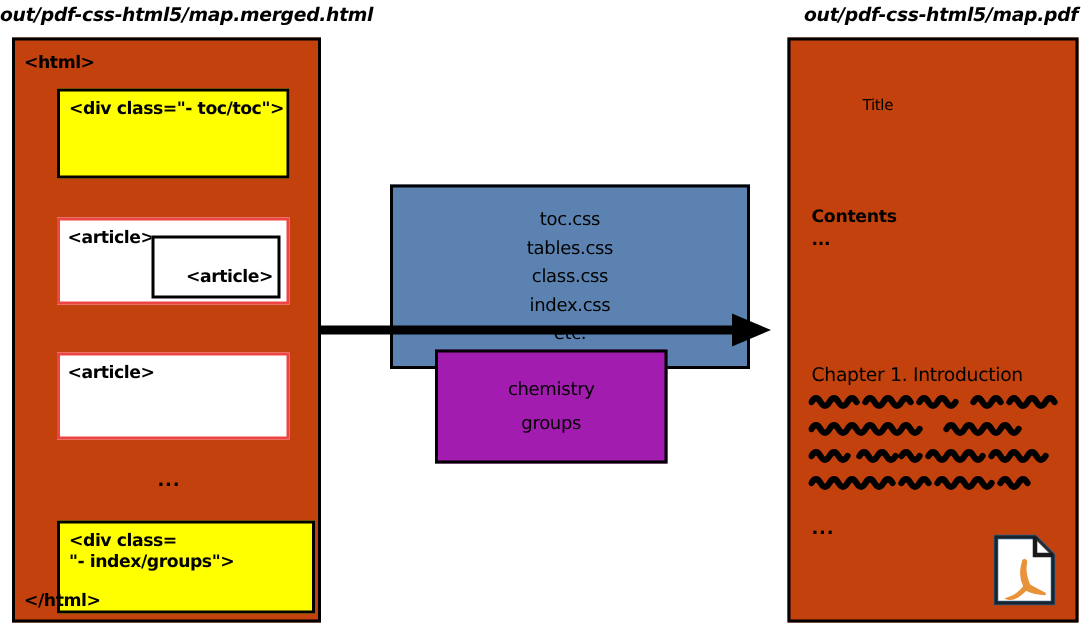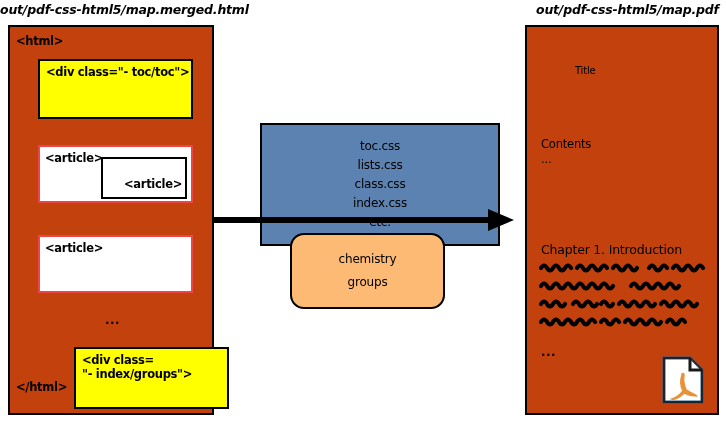--- a/index.html
+++ b/index.html
@@ -41,30 +41,30 @@
 
   
   .tag-text {
     position: absolute;
     font-size: 11.5px;
     font-weight: 600;
     letter-spacing: -0.3px;
     white-space: nowrap;
   }
   #tag-html-open  { left: 6px; top: 7px; }
-  #tag-html-close { left: 6px; top: 353px; }
+  #tag-html-close { left: 6px; top: 366px; }
 
   .yellow-box {
     position: absolute;
     background: #ffff00;
     border: 2px solid #000000;
     box-sizing: border-box;
   }
   #toc-box   { left: 28px; top: 32px;  width: 155px; height: 60px; }
-  #index-box { left: 28px; top: 320px; width: 155px; height: 62px; margin-left: 36px; }
+  #index-box { left: 28px; top: 320px; width: 172px; height: 62px; }
 
   .yellow-box .box-label {
     position: absolute;
     left: 6px;
     top: 4px;
     font-size: 11.5px;
     font-weight: 600;
     letter-spacing: -0.3px;
     line-height: 14px;
     white-space: pre;
@@ -131,22 +131,21 @@
     align-items: center;
     justify-content: center;
   }
   #css-box {
     left: 260px; top: 91px; width: 240px; height: 123px;
     background: #5b82b0;
     margin-top: 32px;
   }
   #engine-box {
     left: 290px; top: 233px; width: 155px; height: 76px;
-    background: #fdba74;
-    border-radius: 14px;
+    background: #a21caf;
   }
   .mid-box .line {
     font-size: 12px;
     letter-spacing: -0.2px;
     line-height: 19px;
     color: #000;
     white-space: nowrap;
   }
   #engine-box .line { line-height: 23px; }
 
@@ -172,20 +171,21 @@
   }
   #pdf-contents {
     position: absolute;
     left: 14px;
     top: 110px;
     font-size: 11.5px;
     line-height: 15px;
     letter-spacing: -0.2px;
     white-space: nowrap;
     color: #000;
+    font-weight: bold;
   }
   #pdf-contents .dots { letter-spacing: 0px; }
   #pdf-chapter-heading {
     position: absolute;
     left: 14px;
     top: 215px;
     font-size: 12.5px;
     letter-spacing: -0.2px;
     white-space: nowrap;
     color: #000;
@@ -243,21 +243,21 @@
   <div class="yellow-box" id="index-box">
     <div class="box-label">&lt;div class=
 "- index/groups"&gt;</div>
   </div>
 
   <div class="tag-text" id="tag-html-close">&lt;/html&gt;</div>
 </div>
 
 <div class="mid-box" id="css-box">
   <div class="line">toc.css</div>
-  <div class="line">lists.css</div>
+  <div class="line">tables.css</div>
   <div class="line">class.css</div>
   <div class="line">index.css</div>
   <div class="line">etc.</div>
 </div>
 
 <svg id="flow-arrow" viewBox="0 0 302 26">
   <line x1="0" y1="13" x2="280" y2="13" stroke="#000000" stroke-width="6"></line>
   <polygon points="276,2 302,13 276,24" fill="#000000"></polygon>
 </svg>
 

